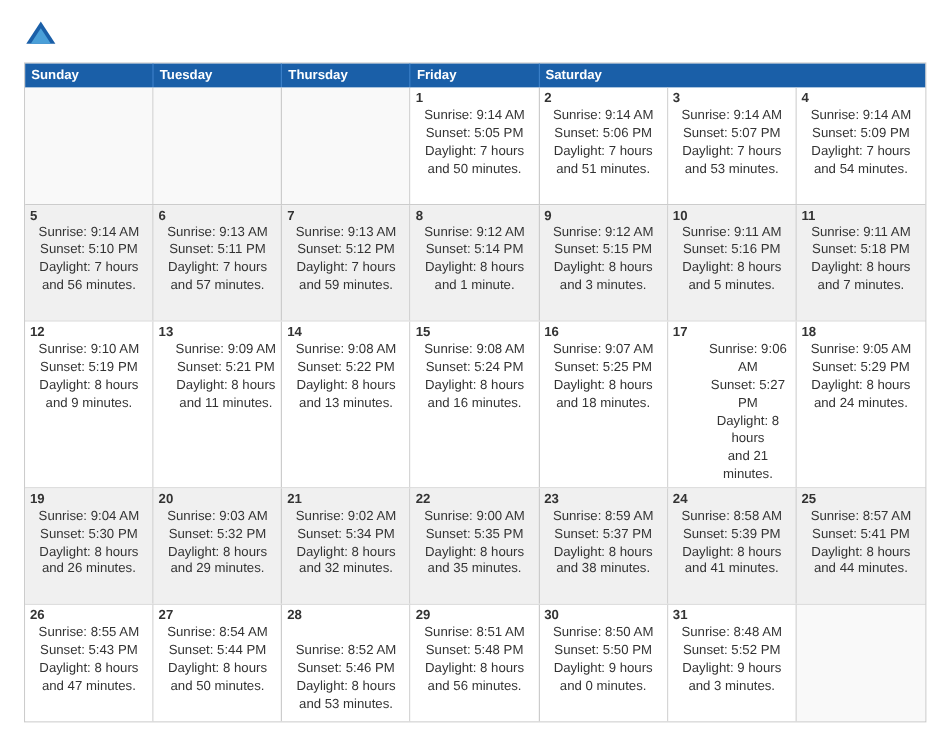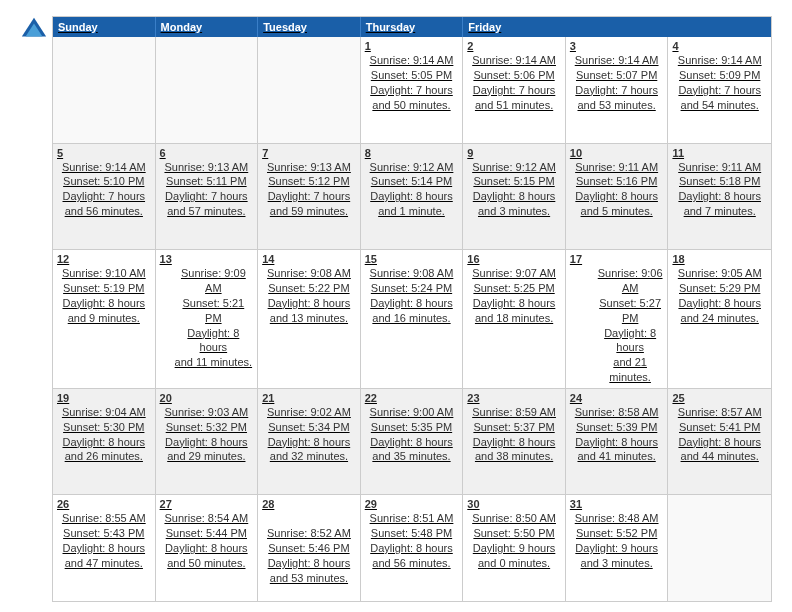--- a/index.html
+++ b/index.html
@@ -8,22 +8,21 @@
       background: #fff;
       width: 792px;
       height: 612px;
       overflow: hidden;
     }
     .page {
       width: 792px;
       height: 612px;
       padding: 16px 20px 10px 20px;
       display: flex;
-      flex-direction: row;
-      text-decoration: underline;
+      flex-direction: column;
     }
     .header {
       display: flex;
       justify-content: space-between;
       align-items: flex-start;
       margin-bottom: 8px;
     }
     .logo {
       display: flex;
       align-items: center;
@@ -144,24 +143,24 @@
     </div>
     <div class="title-block">
       <div class="main-title"></div>
       <div class="subtitle"></div>
     </div>
   </div>
 
   <div class="calendar">
     <div class="cal-header" id="cal-header">
         <div class="cal-header-cell">Sunday</div>
-        <div class="cal-header-cell">Monday</div>
         <div class="cal-header-cell">Tuesday</div>
         <div class="cal-header-cell">Thursday</div>
         <div class="cal-header-cell">Friday</div>
+        <div class="cal-header-cell">Saturday</div>
       </div>
     <div class="cal-body" id="cal-body">
         <div class="cal-row">
           <div class="cal-cell empty"></div>
           <div class="cal-cell empty"></div>
           <div class="cal-cell empty"></div>
           <div class="cal-cell">
             <div class="day-num">1</div>
             <div class="day-info" style="white-space: pre-line;">Sunrise: 9:14 AM
 Sunset: 5:05 PM

